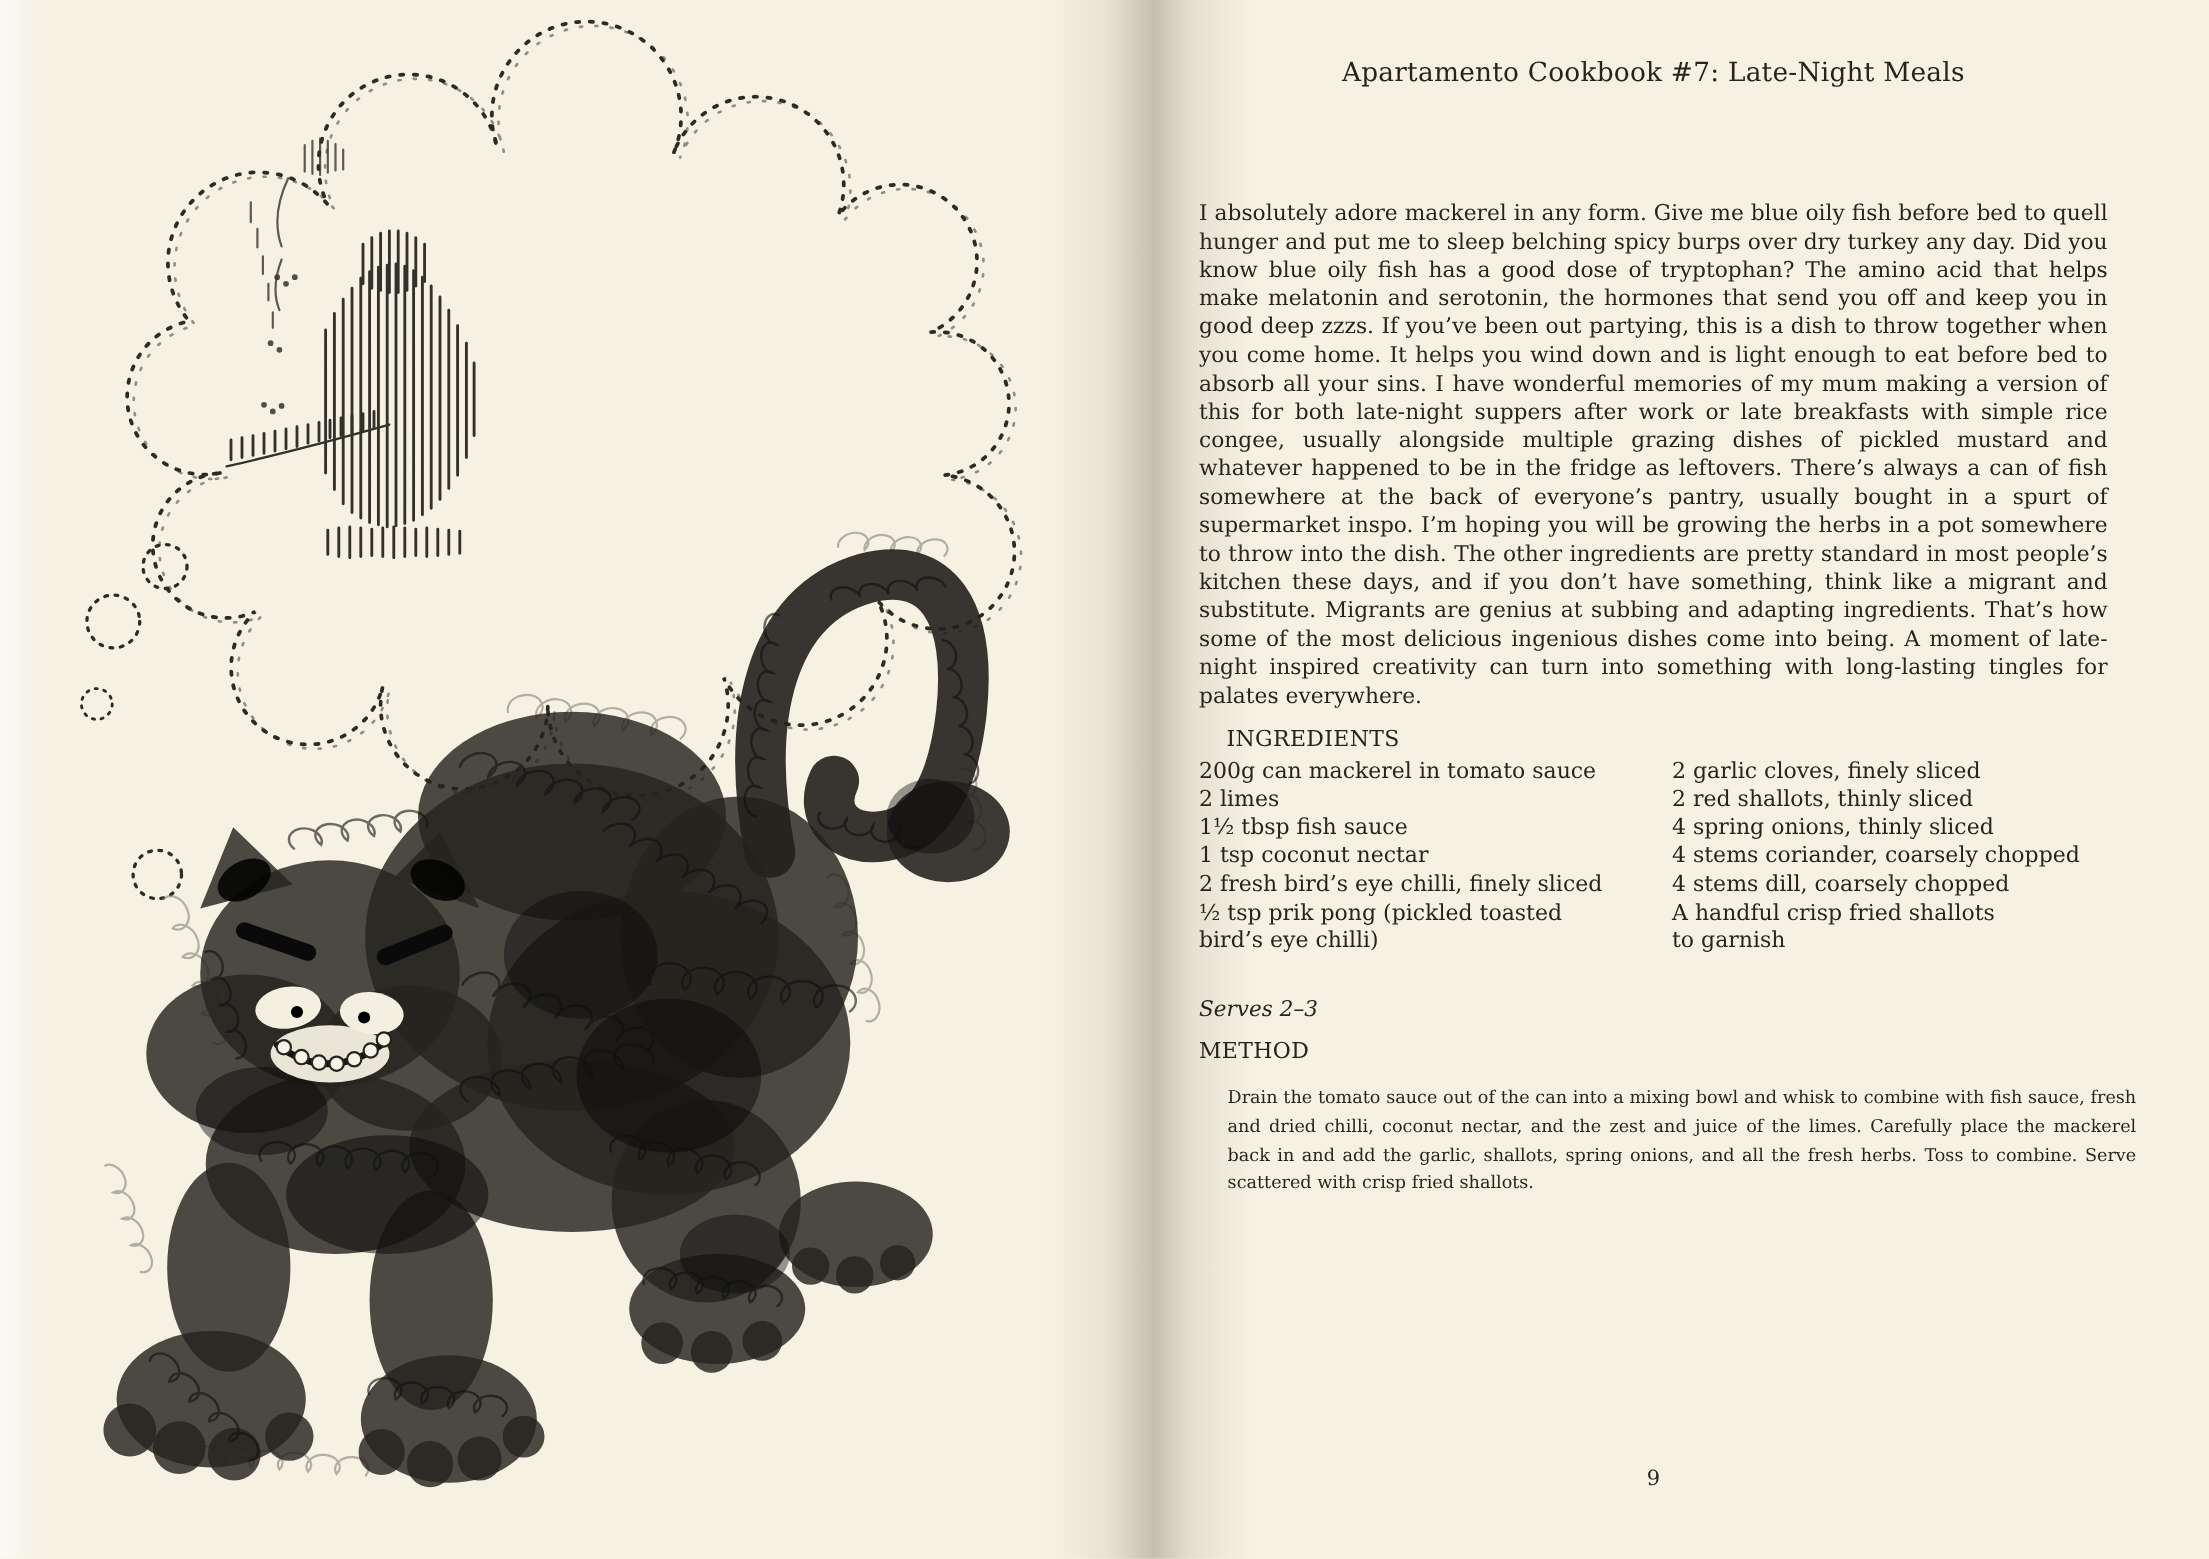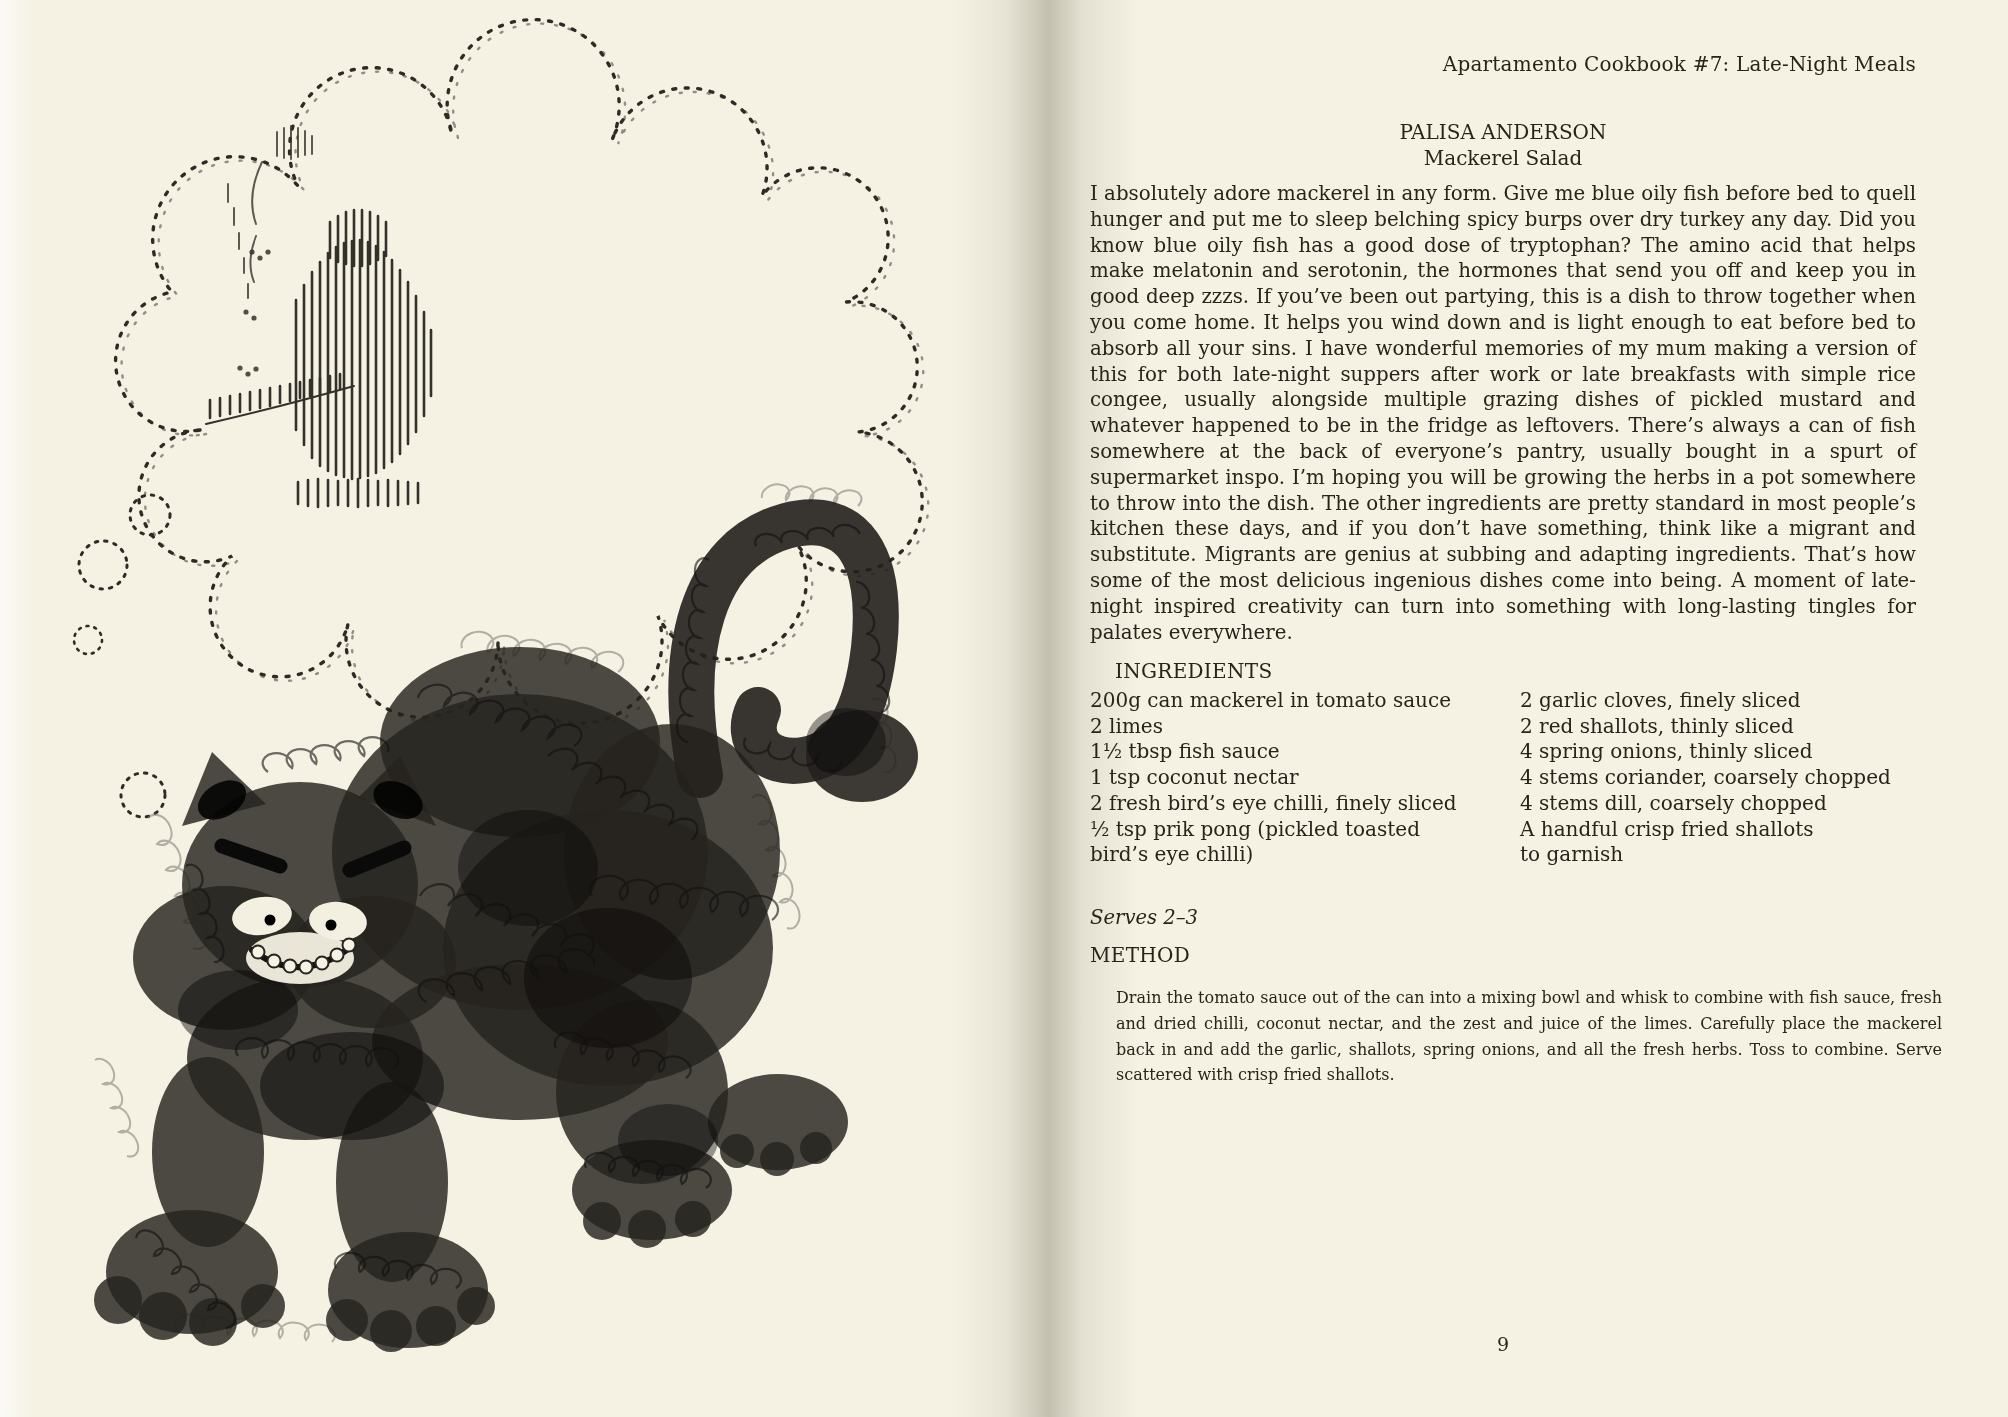--- a/index.html
+++ b/index.html
@@ -9,22 +9,22 @@
     font-family:"DejaVu Serif", "Liberation Serif", serif;
     color:#282419;
   }
   .page-edge-left{position:absolute;left:0;top:0;width:34px;height:100%;
     background:linear-gradient(90deg, rgba(255,255,255,.6), rgba(255,255,255,0));}
   .gutter{position:absolute;left:950px;top:0;width:190px;height:100%;
     background:linear-gradient(90deg, rgba(110,100,75,0) 0%, rgba(110,100,75,.10) 30%,
       rgba(84,76,56,.30) 52%, rgba(110,100,75,.12) 70%, rgba(110,100,75,0) 100%);}
   .illustration{position:absolute;left:0;top:0;width:1000px;height:1417px;}
   .text-col{position:absolute;left:1090px;top:0;width:826px;height:1417px;}
-  .running-head{position:absolute;top:52px;left:0;width:100%;text-align:right;
-    font-size:20px;letter-spacing:.2px;}
+  .running-head{position:absolute;top:52px;left:0;width:100%;text-align:center;
+    font-size:24px;letter-spacing:.2px;}
   .byline{position:absolute;top:119px;left:0;width:100%;text-align:center;
     font-size:20px;line-height:26px;}
   .intro{position:absolute;top:181px;left:0;width:100%;margin:0;
     font-size:19.8px;line-height:25.8px;text-align:justify;}
   .ing-title{position:absolute;top:659px;left:0;font-size:20px;letter-spacing:.3px;margin-left:25px;}
   .ing-col{position:absolute;top:688px;font-size:20px;line-height:25.7px;white-space:nowrap;}
   .ing-left{left:0}
   .ing-right{left:430px}
   .serves{position:absolute;top:894px;left:0;font-size:19.6px;font-style:italic;margin-top:12px;}
   .method-title{position:absolute;top:943px;left:0;font-size:20px;letter-spacing:.3px;}
@@ -177,24 +177,20 @@
           <circle cx="337" cy="955" r="6.5"></circle>
         <circle cx="349" cy="945" r="6.5"></circle>
       </g>
     </g>
   </g>
 </svg>
 
 <div class="text-col">
   <div class="running-head">Apartamento Cookbook #7: Late-Night Meals</div>
 
-  <div class="byline">
-    <div>PALISA ANDERSON</div>
-    <div>Mackerel Salad</div>
-  </div>
 
   <p class="intro">I absolutely adore mackerel in any form. Give me blue oily fish before bed to quell hunger and put me to sleep belching spicy burps over dry turkey any day. Did you know blue oily fish has a good dose of tryptophan? The amino acid that helps make melatonin and serotonin, the hormones that send you off and keep you in good deep zzzs. If you’ve been out partying, this is a dish to throw together when you come home. It helps you wind down and is light enough to eat before bed to absorb all your sins. I have wonderful memories of my mum making a version of this for both late-night suppers after work or late breakfasts with simple rice congee, usually alongside multiple grazing dishes of pickled mustard and whatever happened to be in the fridge as leftovers. There’s always a can of fish somewhere at the back of everyone’s pantry, usually bought in a spurt of supermarket inspo. I’m hoping you will be growing the herbs in a pot somewhere to throw into the dish. The other ingredients are pretty standard in most people’s kitchen these days, and if you don’t have something, think like a migrant and substitute. Migrants are genius at subbing and adapting ingredients. That’s how some of the most delicious ingenious dishes come into being. A moment of late-night inspired creativity can turn into something with long-lasting tingles for palates everywhere.</p>
 
   <div class="ing-title">INGREDIENTS</div>
 
   <div class="ing-col ing-left">
     <div>200g can mackerel in tomato sauce</div>
     <div>2 limes</div>
     <div>1½ tbsp fish sauce</div>
     <div>1 tsp coconut nectar</div>

